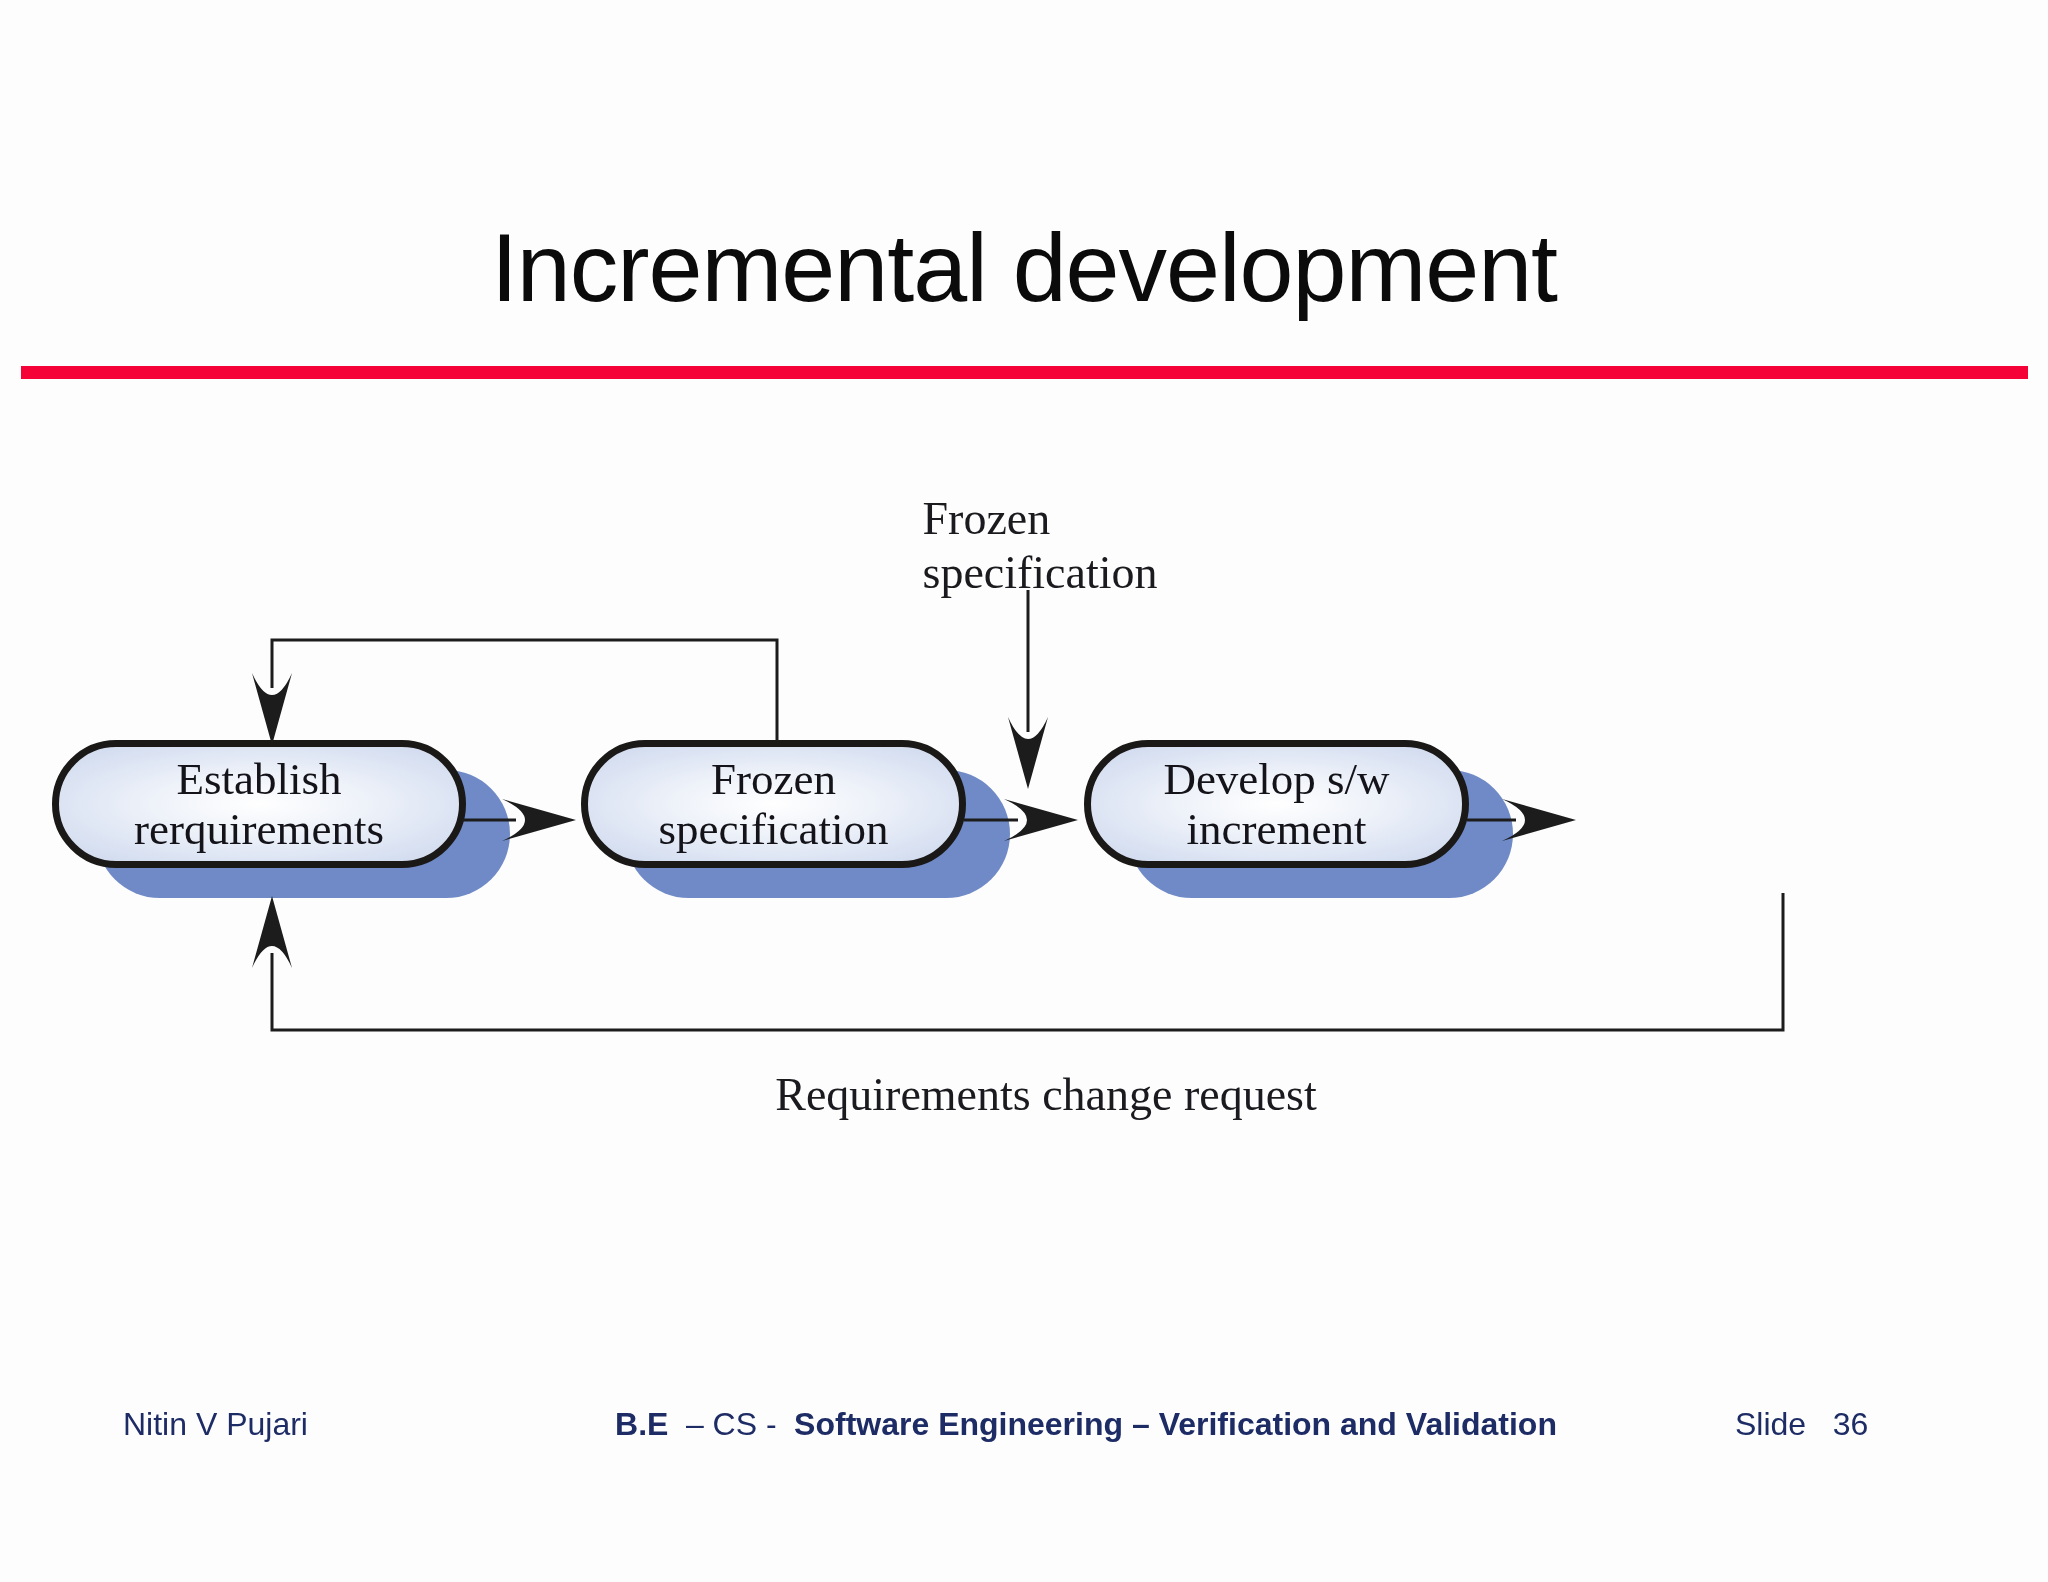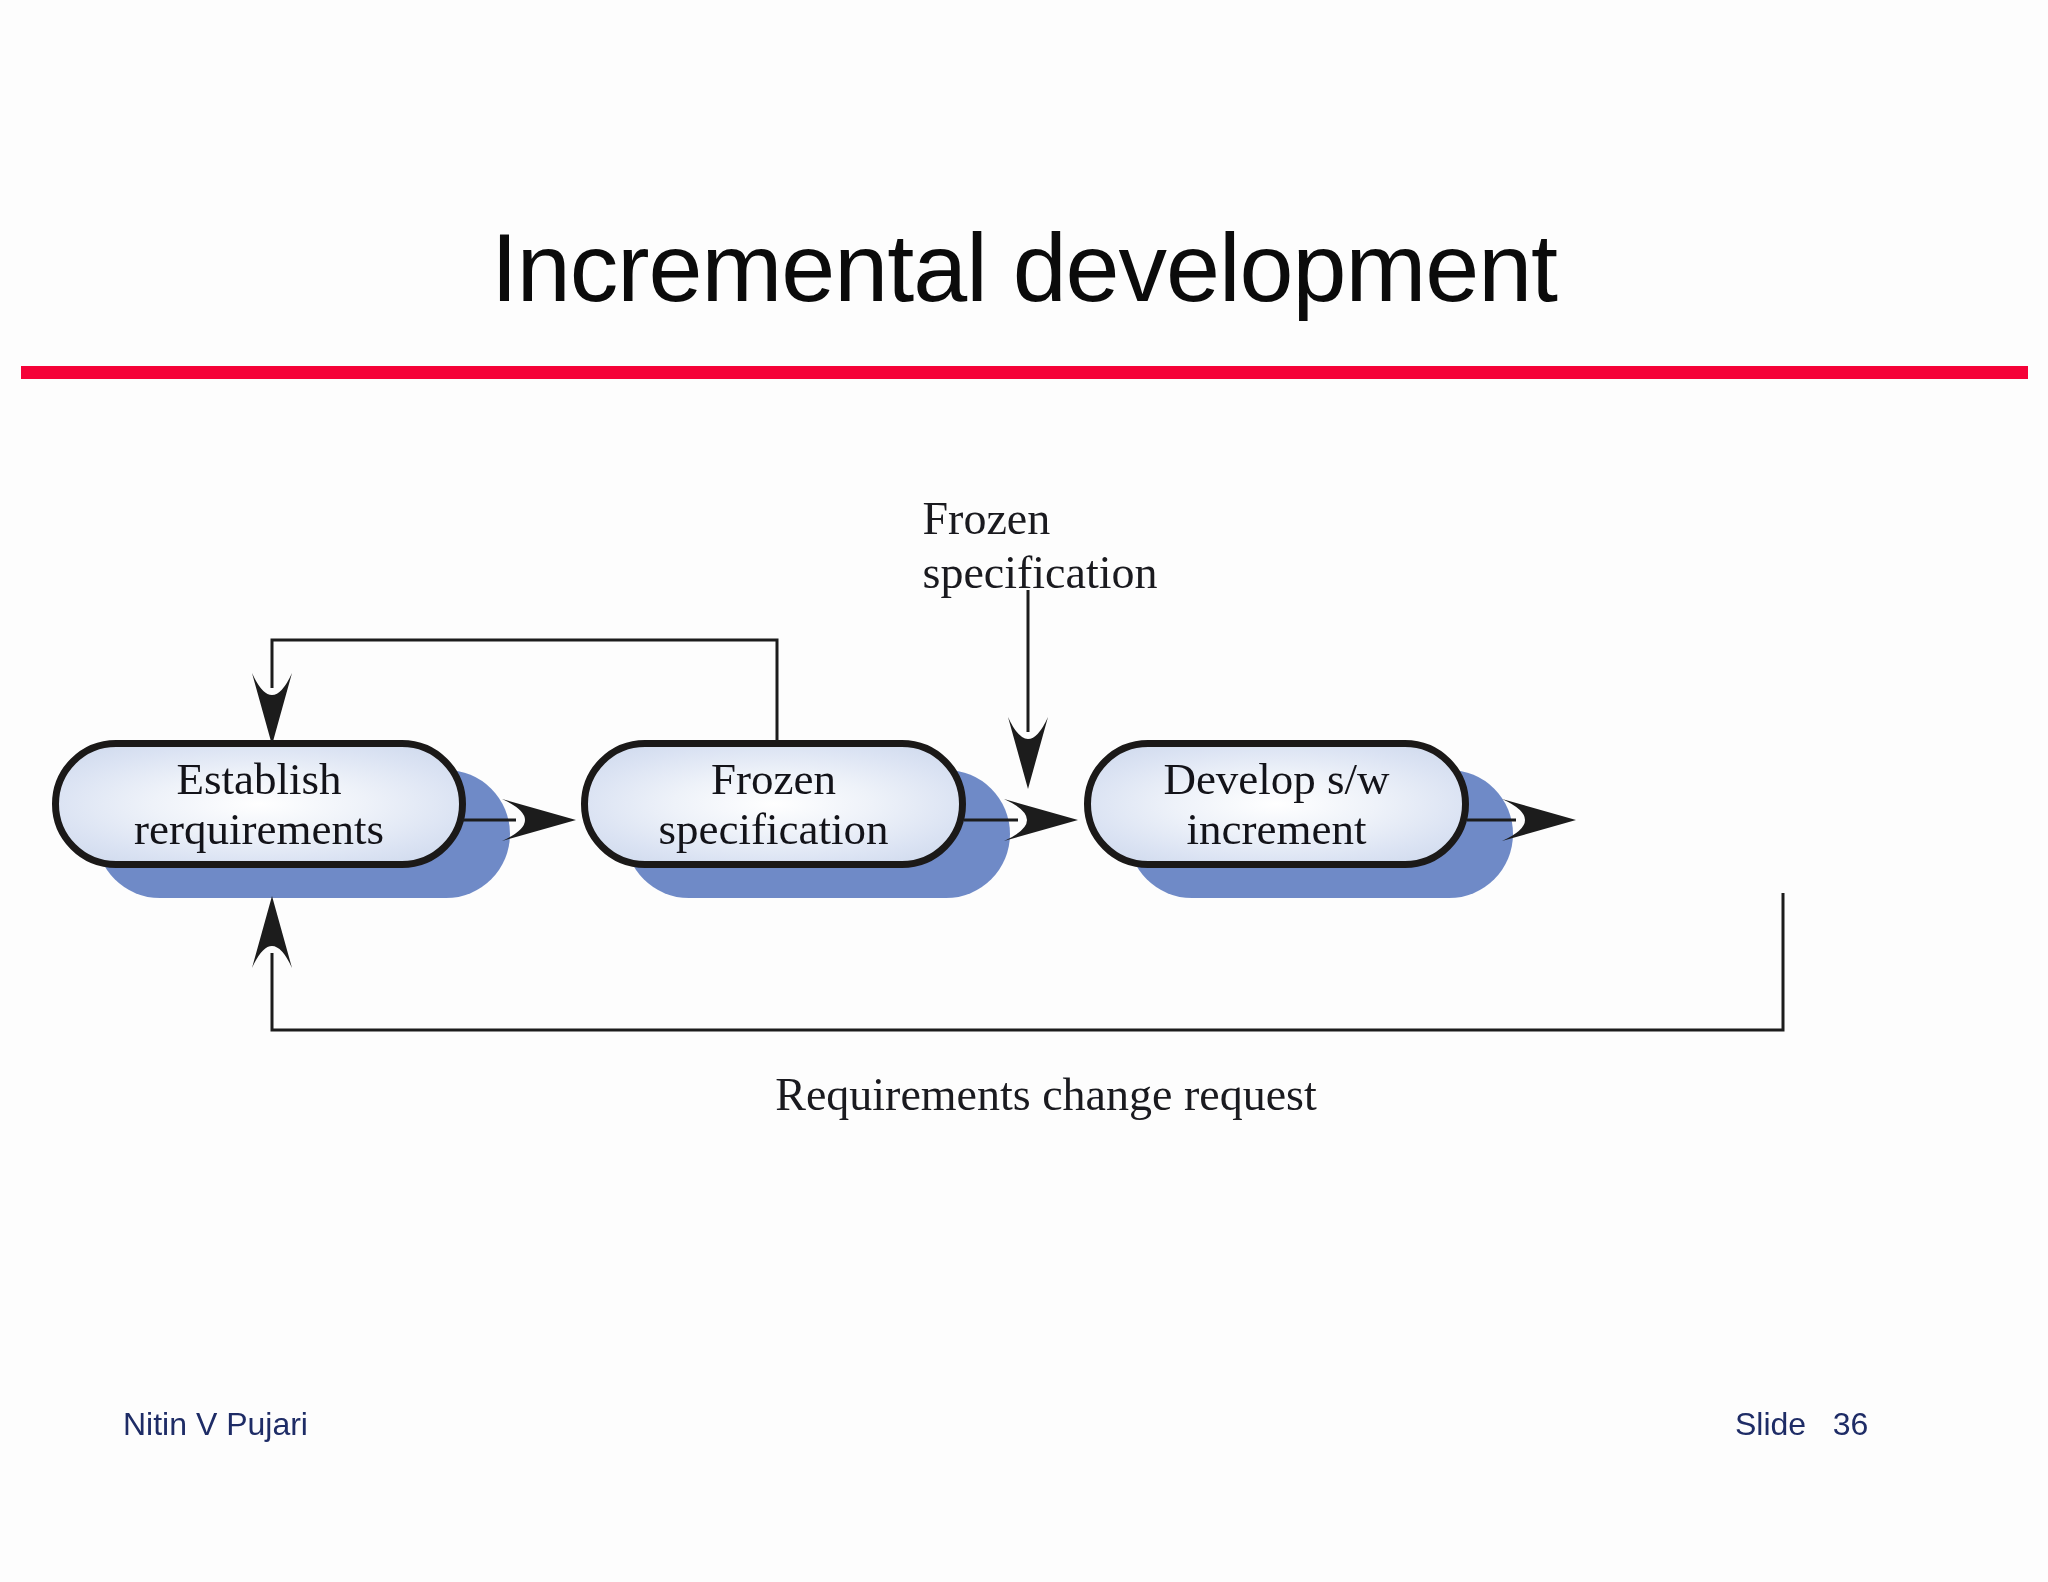--- a/index.html
+++ b/index.html
@@ -115,19 +115,24 @@
     <path class="ah" d="M 1576 820 L 1502 799 Q 1548 820 1502 841 Z"></path>
 
     <polyline class="ln" points="1783,893 1783,1030 272,1030 272,953"></polyline>
     <path class="ah" d="M 272 896 L 252 968 Q 272 924 292 968 Z"></path>
   </svg>
 
   <div class="annotation feedback">Requirements change request</div>
 
   <div class="footer">
     <span class="f-left">Nitin V Pujari</span>
+    <span class="f-center">
+      <span class="seg bold">B.E</span>
+      <span class="seg">– CS -</span>
+      <span class="seg bold">Software Engineering – Verification and Validation</span>
+    </span>
     <span class="f-right">
       <span>Slide</span>
       <span class="num">36</span>
     </span>
   </div>
 
 </div>
 
 </body></html>

